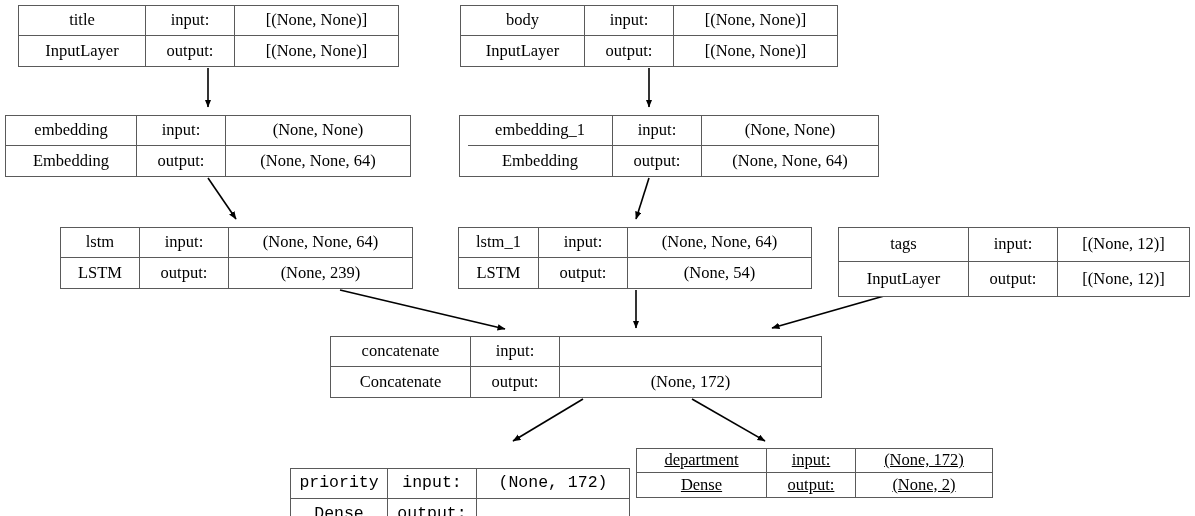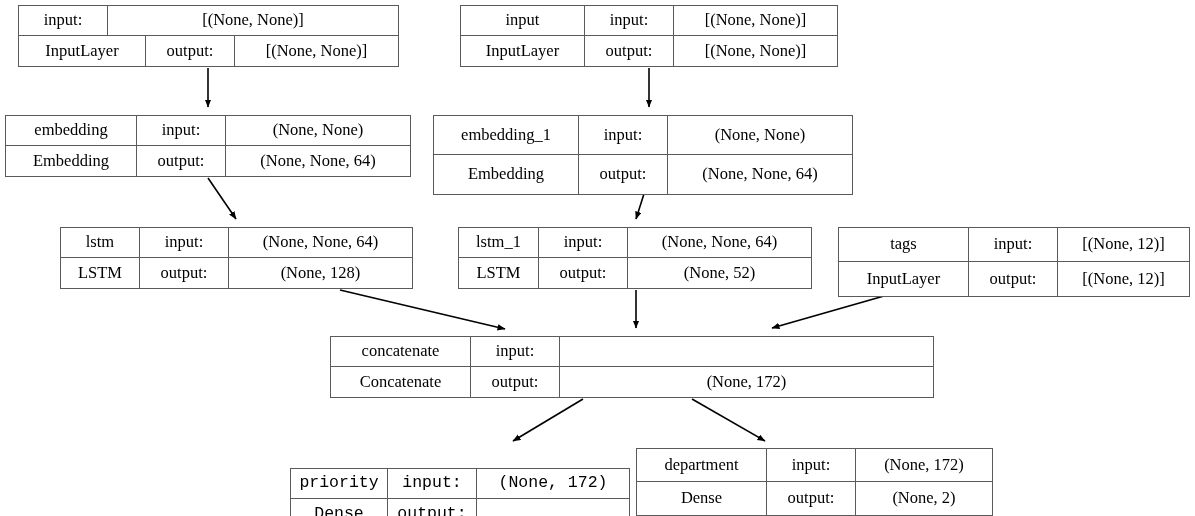--- a/index.html
+++ b/index.html
@@ -78,32 +78,33 @@
         <path d="M 636,290 L 636,328" marker-end="url(#arrowhead)"></path>
         <path d="M 905,290 L 772,328" marker-end="url(#arrowhead)"></path>
         <path d="M 583,399 L 513,441" marker-end="url(#arrowhead)"></path>
         <path d="M 692,399 L 765,441" marker-end="url(#arrowhead)"></path>
       </g>
   </svg>
 
   <div id="node-layer">
       <div class="node" style="left: 18px; top: 5px; width: 381px; height: 62px;">
         <div class="node-row top">
+          <div class="cell c-name" style="flex: 0 0 127px;">title</div>
           <div class="cell c-io" style="flex: 0 0 89px;">input:</div>
           <div class="cell c-shape nb" style="flex: 1 1 auto;">[(None, None)]</div>
         </div>
         <div class="node-row bot">
           <div class="cell c-name" style="flex: 0 0 127px;">InputLayer</div>
           <div class="cell c-io" style="flex: 0 0 89px;">output:</div>
           <div class="cell c-shape nb" style="flex: 1 1 auto;">[(None, None)]</div>
         </div>
       </div>
       <div class="node" style="left: 460px; top: 5px; width: 378px; height: 62px;">
         <div class="node-row top">
-          <div class="cell c-name" style="flex: 0 0 124px;">input</div>
+          <div class="cell c-name" style="flex: 0 0 124px;">body</div>
           <div class="cell c-io" style="flex: 0 0 89px;">input:</div>
           <div class="cell c-shape nb" style="flex: 1 1 auto;">[(None, None)]</div>
         </div>
         <div class="node-row bot">
           <div class="cell c-name" style="flex: 0 0 124px;">InputLayer</div>
           <div class="cell c-io" style="flex: 0 0 89px;">output:</div>
           <div class="cell c-shape nb" style="flex: 1 1 auto;">[(None, None)]</div>
         </div>
       </div>
       <div class="node" style="left: 5px; top: 115px; width: 406px; height: 62px;">
@@ -111,69 +112,69 @@
           <div class="cell c-name" style="flex: 0 0 131px;">embedding</div>
           <div class="cell c-io" style="flex: 0 0 89px;">input:</div>
           <div class="cell c-shape nb" style="flex: 1 1 auto;">(None, None)</div>
         </div>
         <div class="node-row bot">
           <div class="cell c-name" style="flex: 0 0 131px;">Embedding</div>
           <div class="cell c-io" style="flex: 0 0 89px;">output:</div>
           <div class="cell c-shape nb" style="flex: 1 1 auto;">(None, None, 64)</div>
         </div>
       </div>
-      <div class="node" style="left: 433px; top: 115px; width: 420px; height: 80px;">
+      <div class="node" style="left: 459px; top: 115px; width: 420px; height: 62px; padding-left: 8px;">
         <div class="node-row top">
           <div class="cell c-name" style="flex: 0 0 145px;">embedding_1</div>
           <div class="cell c-io" style="flex: 0 0 89px;">input:</div>
           <div class="cell c-shape nb" style="flex: 1 1 auto;">(None, None)</div>
         </div>
         <div class="node-row bot">
           <div class="cell c-name" style="flex: 0 0 145px;">Embedding</div>
           <div class="cell c-io" style="flex: 0 0 89px;">output:</div>
           <div class="cell c-shape nb" style="flex: 1 1 auto;">(None, None, 64)</div>
         </div>
       </div>
       <div class="node" style="left: 60px; top: 227px; width: 353px; height: 62px;">
         <div class="node-row top">
           <div class="cell c-name" style="flex: 0 0 79px;">lstm</div>
           <div class="cell c-io" style="flex: 0 0 89px;">input:</div>
           <div class="cell c-shape nb" style="flex: 1 1 auto;">(None, None, 64)</div>
         </div>
         <div class="node-row bot">
           <div class="cell c-name" style="flex: 0 0 79px;">LSTM</div>
           <div class="cell c-io" style="flex: 0 0 89px;">output:</div>
-          <div class="cell c-shape nb" style="flex: 1 1 auto;">(None, 128)</div>
+          <div class="cell c-shape nb" style="flex: 1 1 auto;">(None, 239)</div>
         </div>
       </div>
       <div class="node" style="left: 458px; top: 227px; width: 354px; height: 62px;">
         <div class="node-row top">
           <div class="cell c-name" style="flex: 0 0 80px;">lstm_1</div>
           <div class="cell c-io" style="flex: 0 0 89px;">input:</div>
           <div class="cell c-shape nb" style="flex: 1 1 auto;">(None, None, 64)</div>
         </div>
         <div class="node-row bot">
           <div class="cell c-name" style="flex: 0 0 80px;">LSTM</div>
           <div class="cell c-io" style="flex: 0 0 89px;">output:</div>
-          <div class="cell c-shape nb" style="flex: 1 1 auto;">(None, 52)</div>
+          <div class="cell c-shape nb" style="flex: 1 1 auto;">(None, 54)</div>
         </div>
       </div>
       <div class="node" style="left: 838px; top: 227px; width: 352px; height: 70px;">
         <div class="node-row top">
           <div class="cell c-name" style="flex: 0 0 130px;">tags</div>
           <div class="cell c-io" style="flex: 0 0 89px;">input:</div>
           <div class="cell c-shape nb" style="flex: 1 1 auto;">[(None, 12)]</div>
         </div>
         <div class="node-row bot">
           <div class="cell c-name" style="flex: 0 0 130px;">InputLayer</div>
           <div class="cell c-io" style="flex: 0 0 89px;">output:</div>
           <div class="cell c-shape nb" style="flex: 1 1 auto;">[(None, 12)]</div>
         </div>
       </div>
-      <div class="node" style="left: 330px; top: 336px; width: 604px; height: 62px;">
+      <div class="node" style="left: 330px; top: 336px; width: 492px; height: 62px;">
         <div class="node-row top">
           <div class="cell c-name" style="flex: 0 0 140px;">concatenate</div>
           <div class="cell c-io" style="flex: 0 0 89px;">input:</div>
         </div>
         <div class="node-row bot">
           <div class="cell c-name" style="flex: 0 0 140px;">Concatenate</div>
           <div class="cell c-io" style="flex: 0 0 89px;">output:</div>
           <div class="cell c-shape nb" style="flex: 1 1 auto;">(None, 172)</div>
         </div>
       </div>
@@ -181,21 +182,21 @@
         <div class="node-row top">
           <div class="cell c-name" style="flex: 0 0 97px;">priority</div>
           <div class="cell c-io" style="flex: 0 0 89px;">input:</div>
           <div class="cell c-shape nb" style="flex: 1 1 auto;">(None, 172)</div>
         </div>
         <div class="node-row bot">
           <div class="cell c-name" style="flex: 0 0 97px;">Dense</div>
           <div class="cell c-io" style="flex: 0 0 89px;">output:</div>
         </div>
       </div>
-      <div class="node" style="left: 636px; top: 448px; width: 357px; height: 68px;">
+      <div class="node" style="left: 636px; top: 448px; width: 357px; height: 50px; text-decoration: underline;">
         <div class="node-row top">
           <div class="cell c-name" style="flex: 0 0 130px;">department</div>
           <div class="cell c-io" style="flex: 0 0 89px;">input:</div>
           <div class="cell c-shape nb" style="flex: 1 1 auto;">(None, 172)</div>
         </div>
         <div class="node-row bot">
           <div class="cell c-name" style="flex: 0 0 130px;">Dense</div>
           <div class="cell c-io" style="flex: 0 0 89px;">output:</div>
           <div class="cell c-shape nb" style="flex: 1 1 auto;">(None, 2)</div>
         </div>

